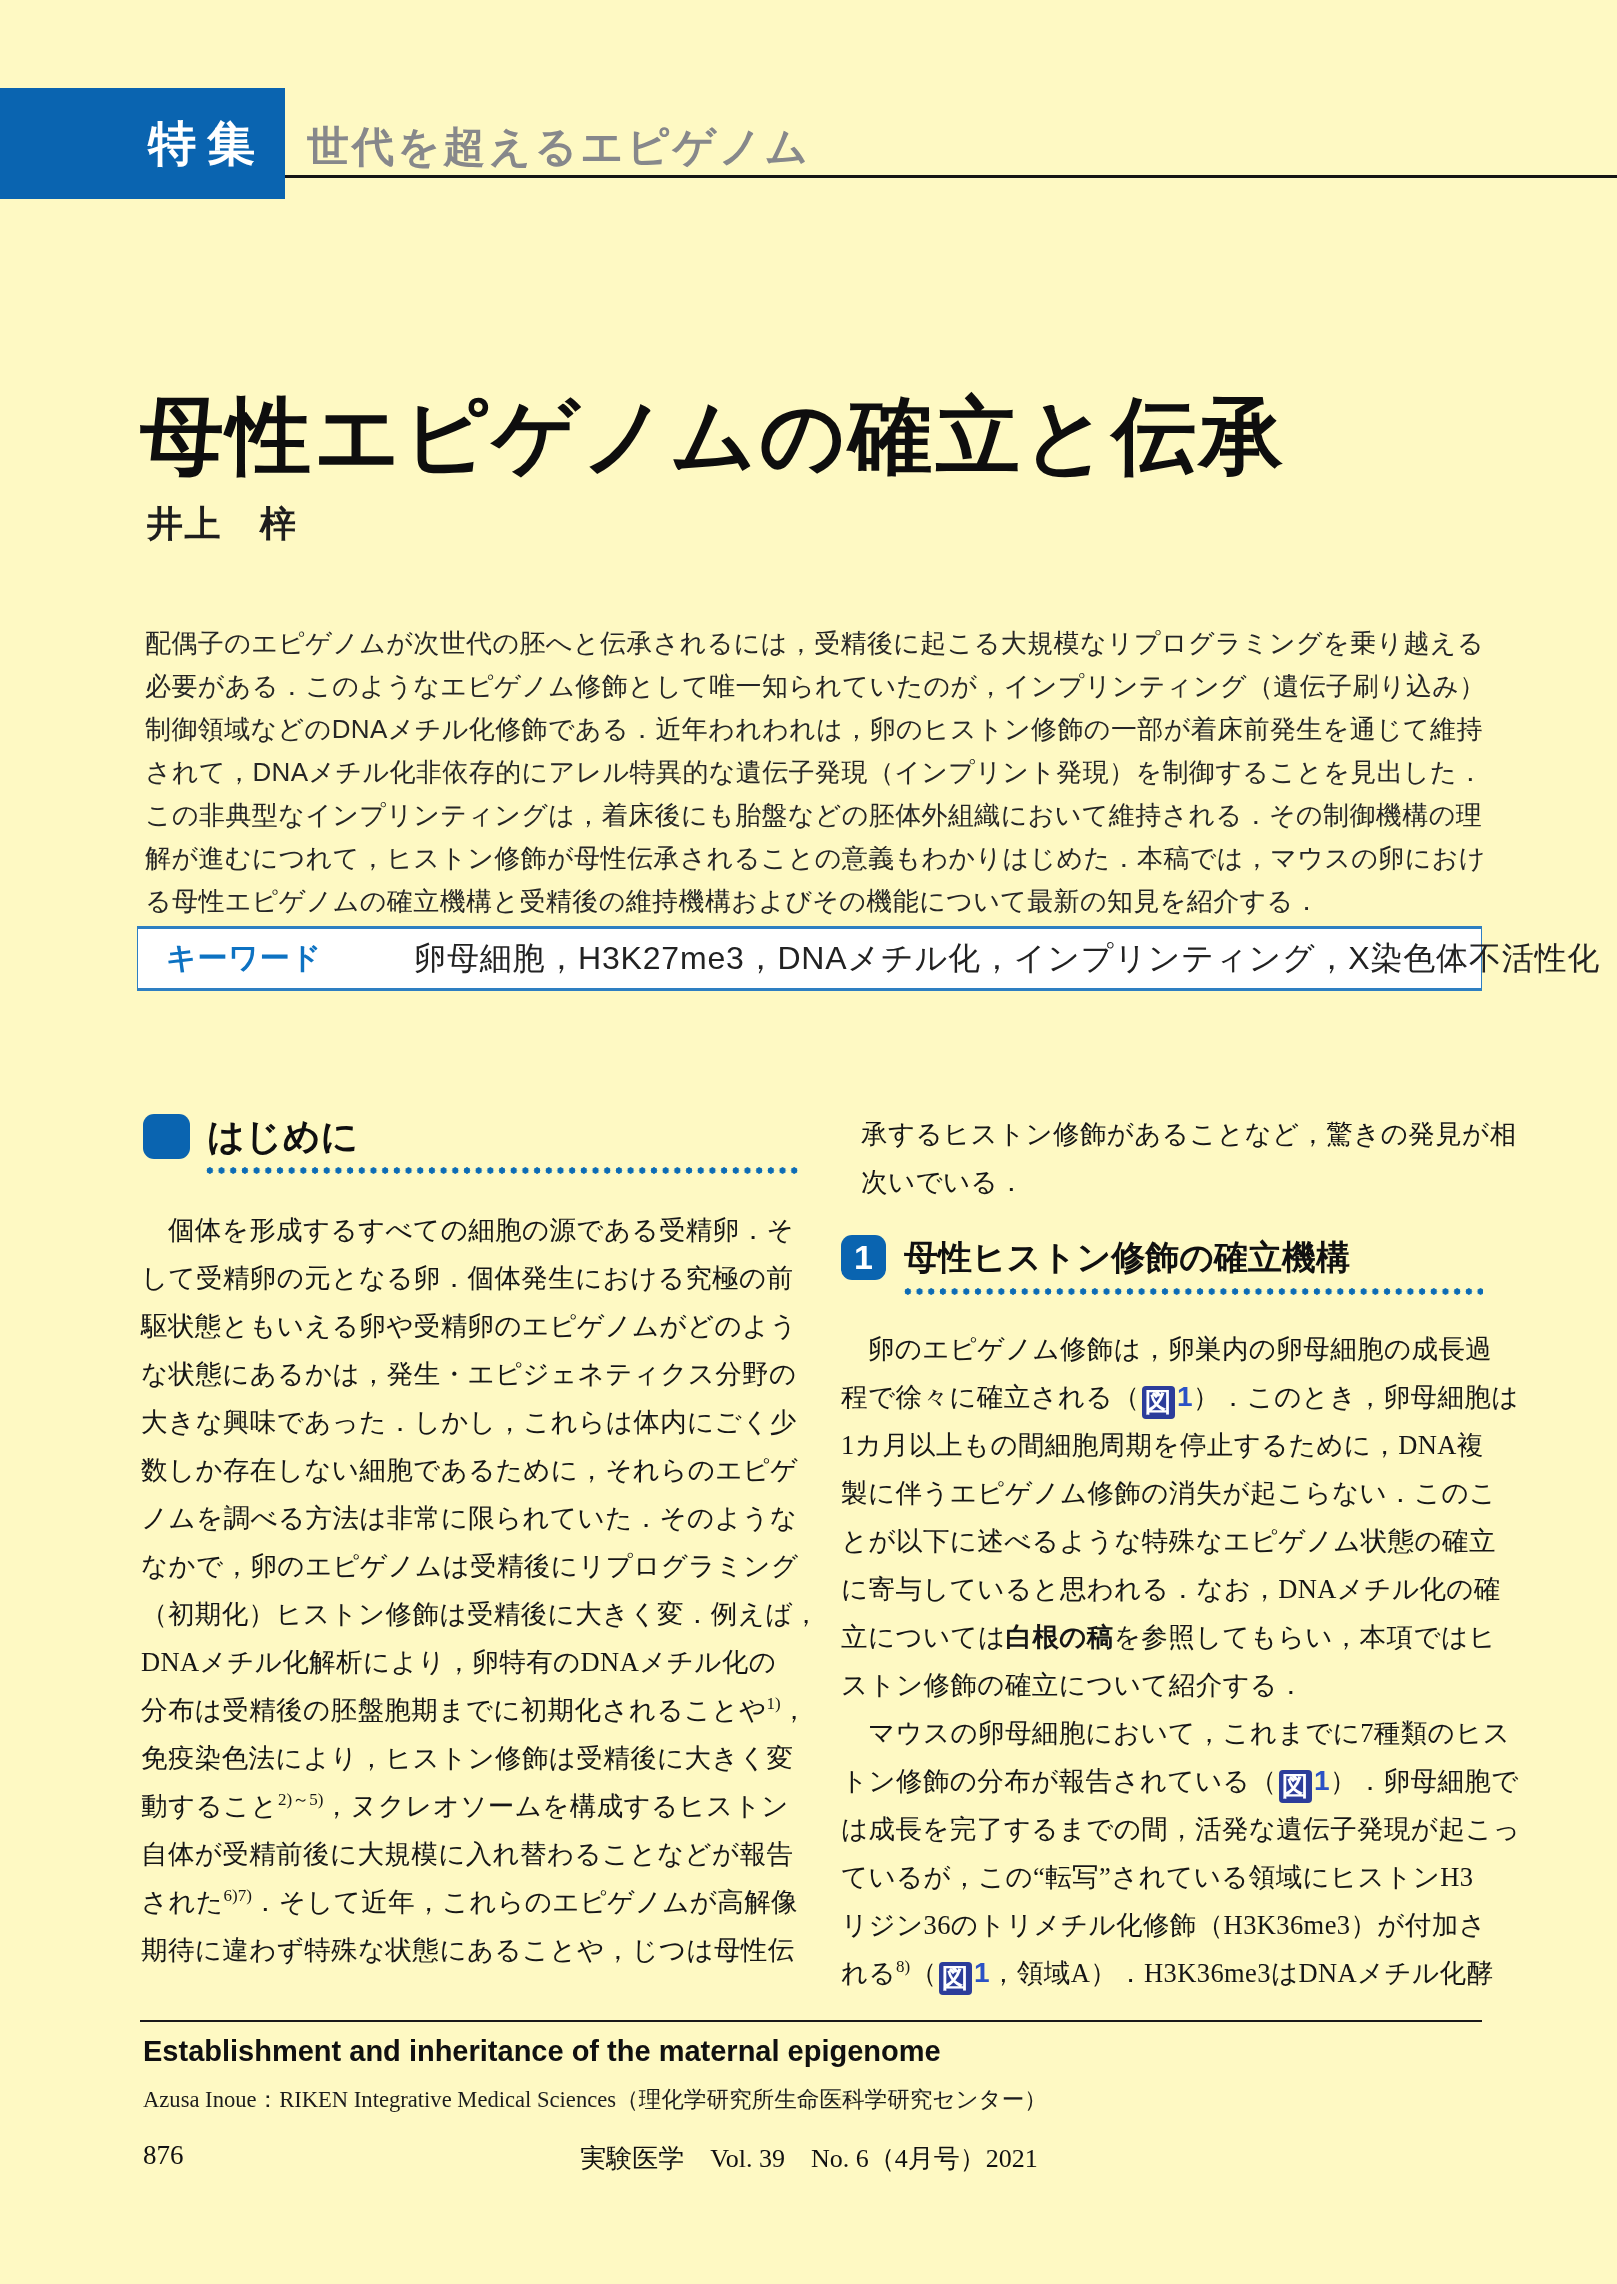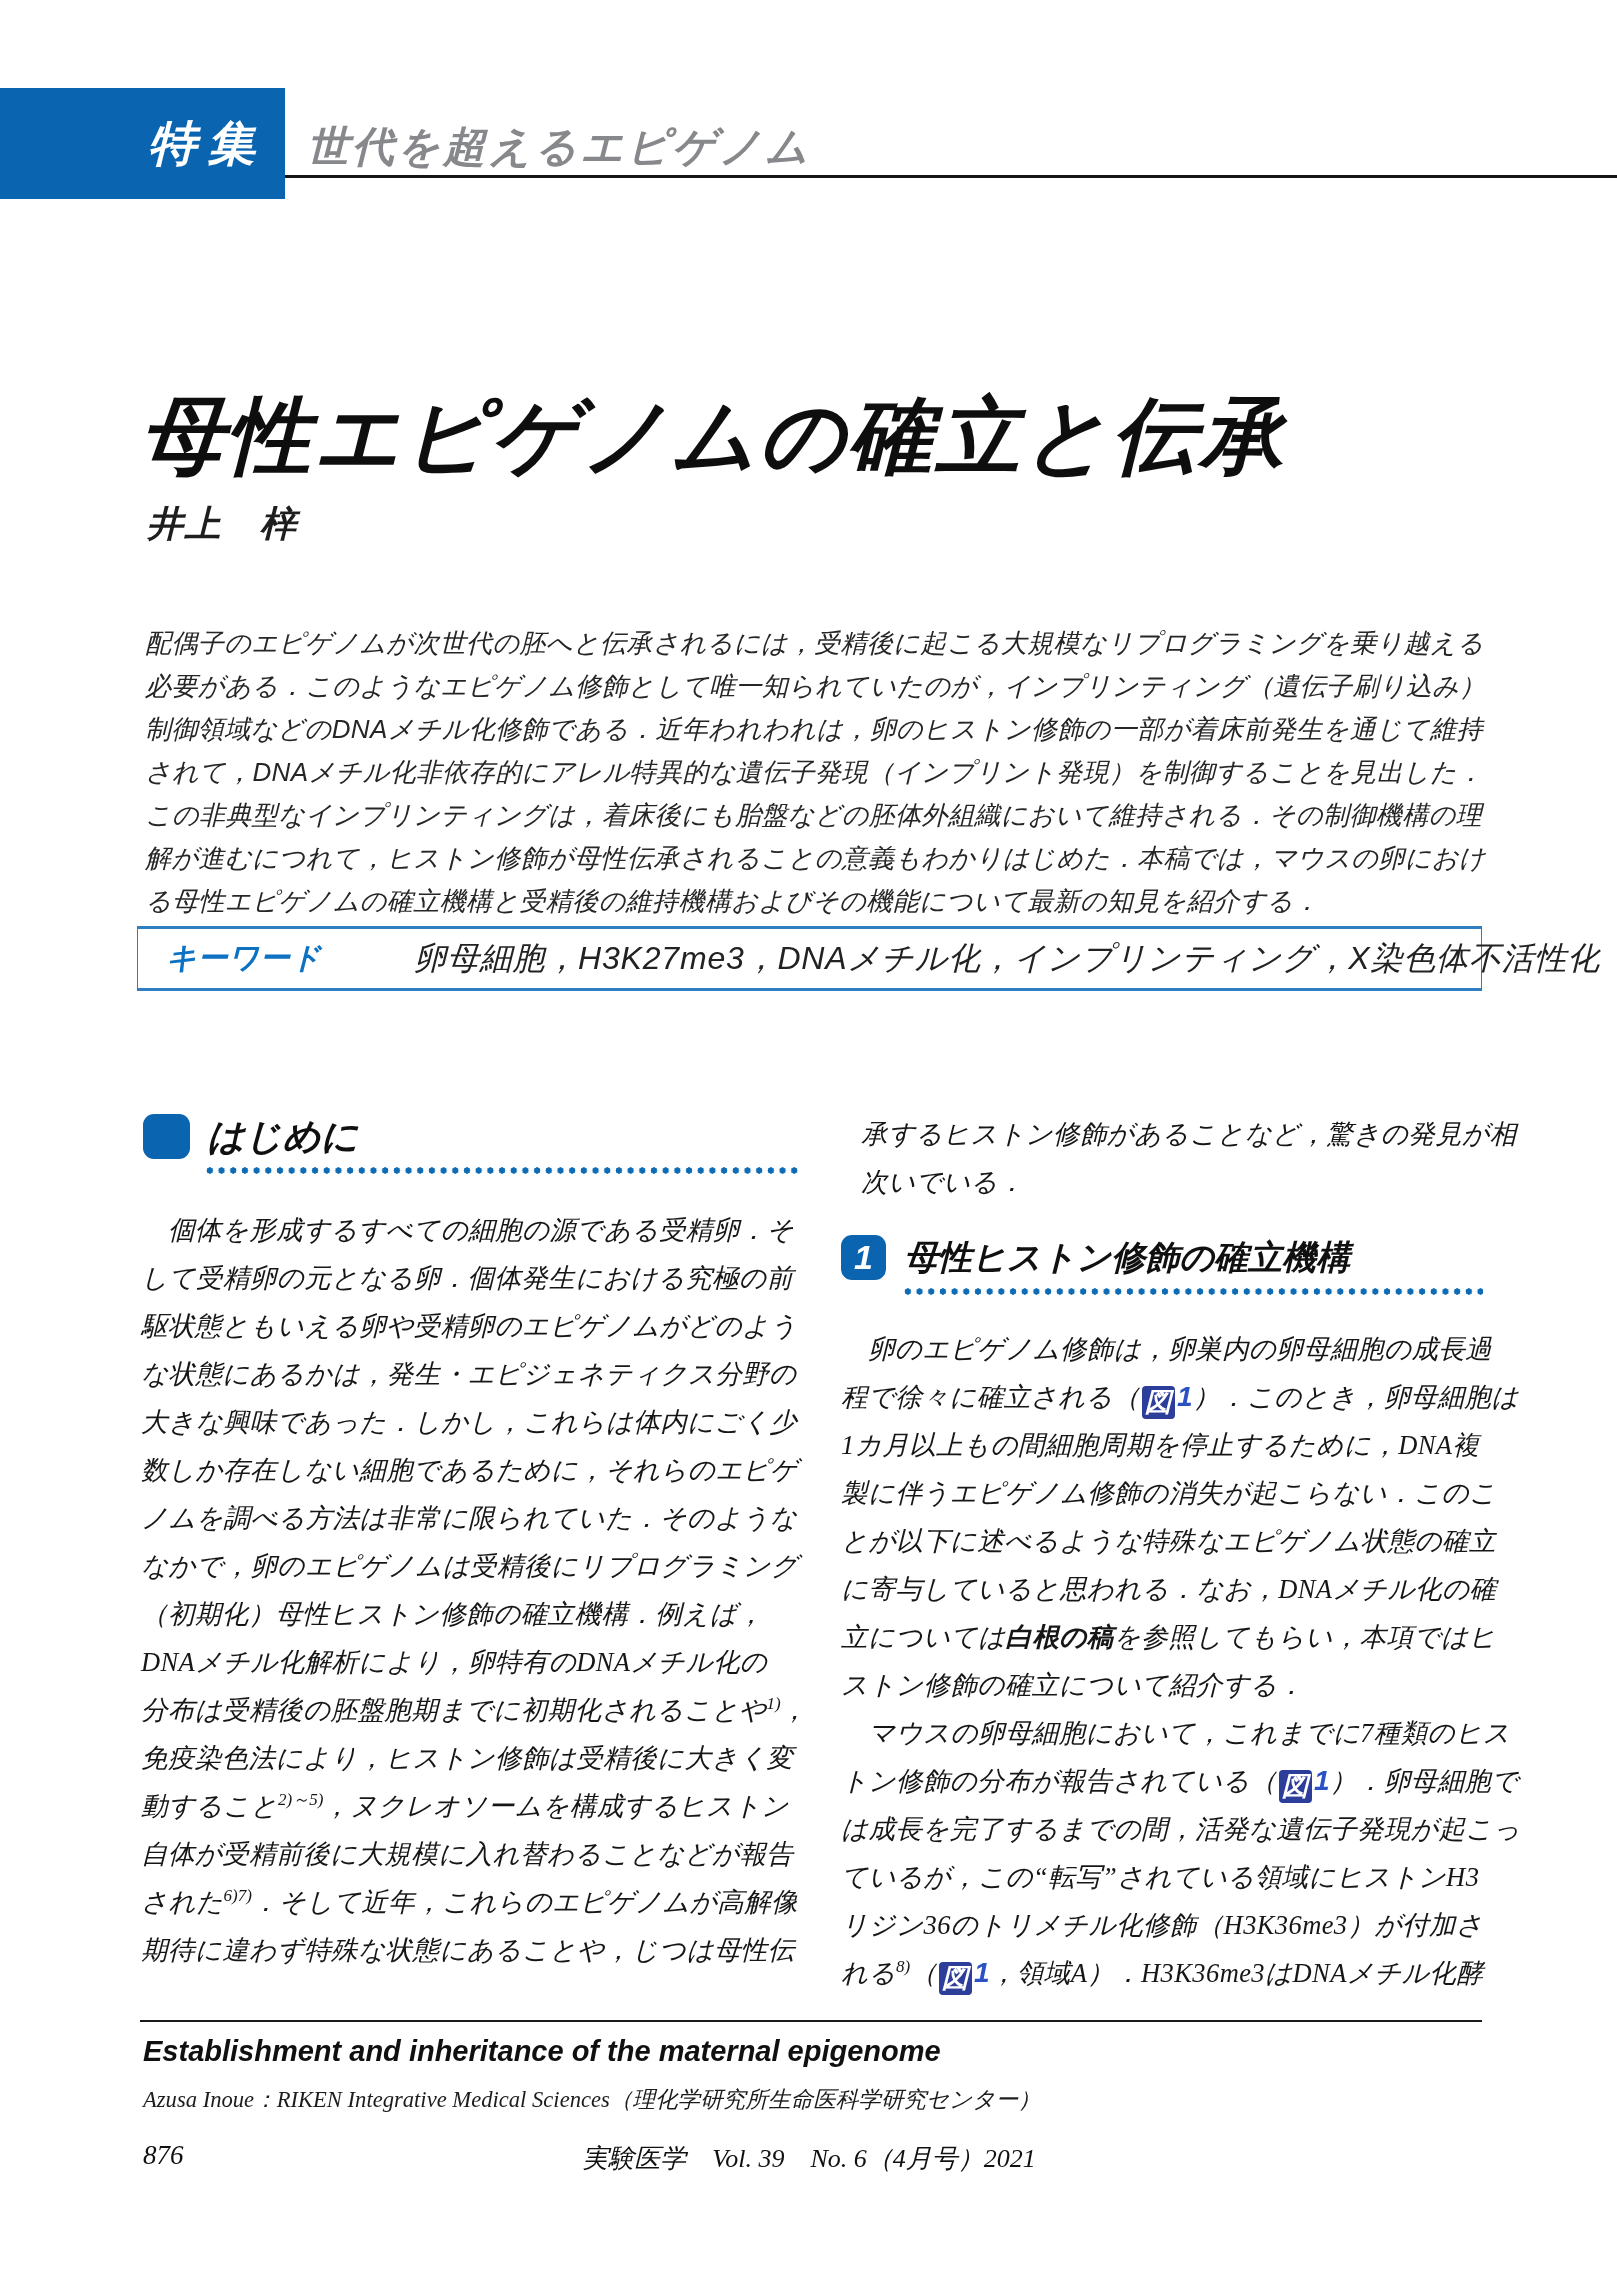--- a/index.html
+++ b/index.html
@@ -1,17 +1,17 @@
 <!DOCTYPE html>
 <html style="font-size:12.5px"><head>
 <meta charset="utf-8">
 <style>
   html,body{margin:0;padding:0;background:#e8e8e8;}
-  .page{position:relative;width:1618px;height:2284px;background:#ffffff;margin:0 auto;overflow:hidden;
-        font-family:"Liberation Serif",serif;font-style:italic;}
+  .page{position:relative;width:1618px;height:2284px;background:#fef9c3;margin:0 auto;overflow:hidden;
+        font-family:"Liberation Serif",serif;}
 
   
   .banner-box{position:absolute;left:0;top:88px;width:285px;height:111px;background:#0a64b0;
               box-sizing:border-box;text-align:right;padding-right:18.7px;}
   .banner-box .tag{font-family:"Liberation Sans",sans-serif;font-weight:900;font-size:48px;
                    color:#ffffff;line-height:111px;letter-spacing:11px;}
   .series-title{position:absolute;left:307px;top:88px;height:111px;line-height:117px;
                 font-family:"Liberation Sans",sans-serif;font-weight:700;font-size:42px;
                 color:#87888b;letter-spacing:3.1px;white-space:nowrap;text-align:center;}
   .banner-rule{position:absolute;left:285px;top:175px;width:1333px;height:3.1px;background:#151515;}
@@ -112,21 +112,21 @@
 
   <div class="col left-body">
       <div class="line">　個体を形成するすべての細胞の源である受精卵．そ</div>
       <div class="line">して受精卵の元となる卵．個体発生における究極の前</div>
       <div class="line">駆状態ともいえる卵や受精卵のエピゲノムがどのよう</div>
       <div class="line">な状態にあるかは，発生・エピジェネティクス分野の</div>
       <div class="line">大きな興味であった．しかし，これらは体内にごく少</div>
       <div class="line">数しか存在しない細胞であるために，それらのエピゲ</div>
       <div class="line">ノムを調べる方法は非常に限られていた．そのような</div>
       <div class="line">なかで，卵のエピゲノムは受精後にリプログラミング</div>
-      <div class="line">（初期化）母性ヒストン修飾の確立機構．例えば，</div>
+      <div class="line">（初期化）ヒストン修飾は受精後に大きく変．例えば，</div>
       <div class="line">DNAメチル化解析により，卵特有のDNAメチル化の</div>
       <div class="line">分布は受精後の胚盤胞期までに初期化されることや<span class="sup">1)</span>，</div>
       <div class="line">免疫染色法により，ヒストン修飾は受精後に大きく変</div>
       <div class="line">動すること<span class="sup">2)～5)</span>，ヌクレオソームを構成するヒストン</div>
       <div class="line">自体が受精前後に大規模に入れ替わることなどが報告</div>
       <div class="line">された<span class="sup">6)7)</span>．そして近年，これらのエピゲノムが高解像</div>
       <div class="line">期待に違わず特殊な状態にあることや，じつは母性伝</div>
     </div>
   <div class="col right-pre">
       <div class="line">承するヒストン修飾があることなど，驚きの発見が相</div>

